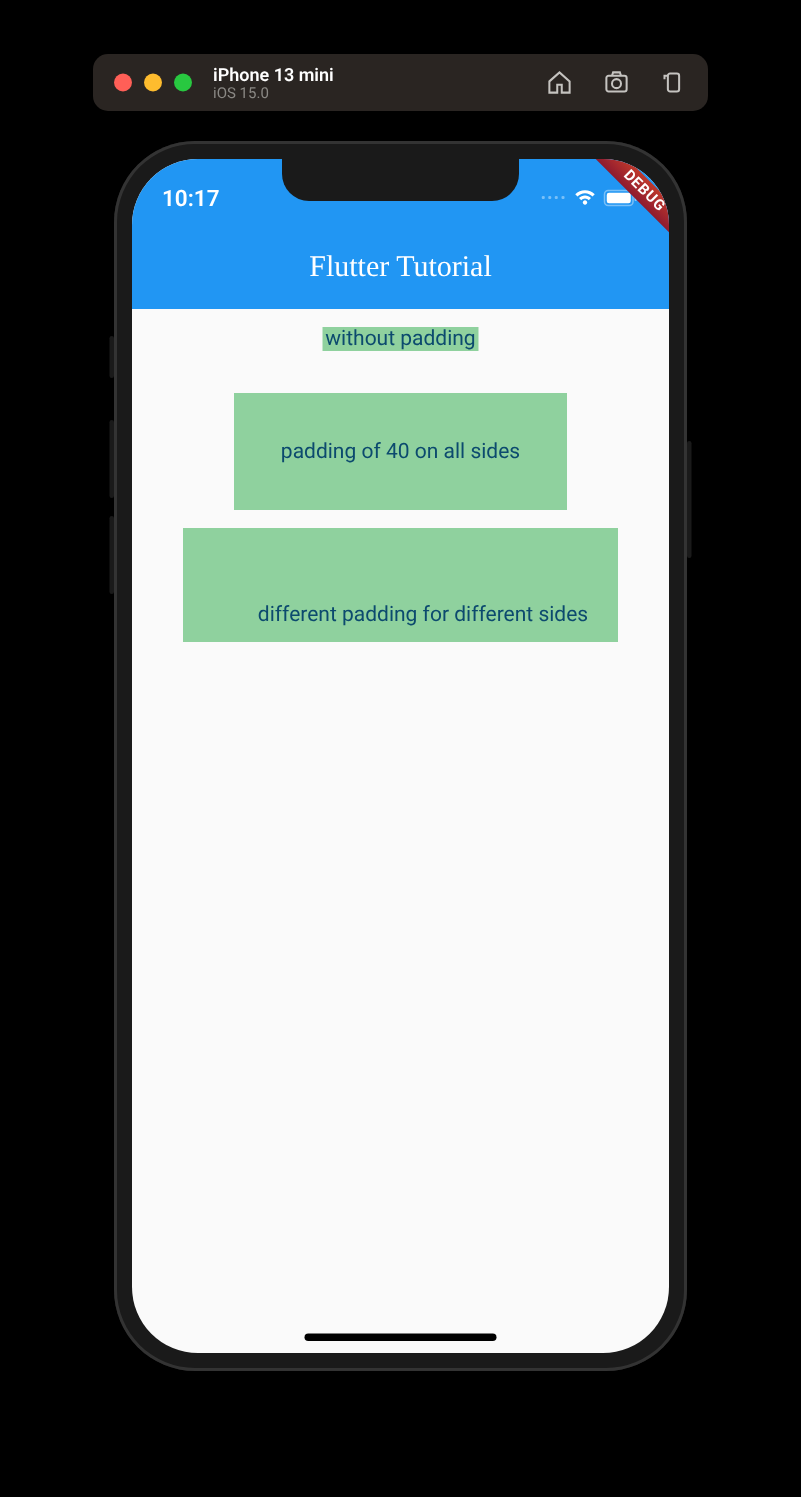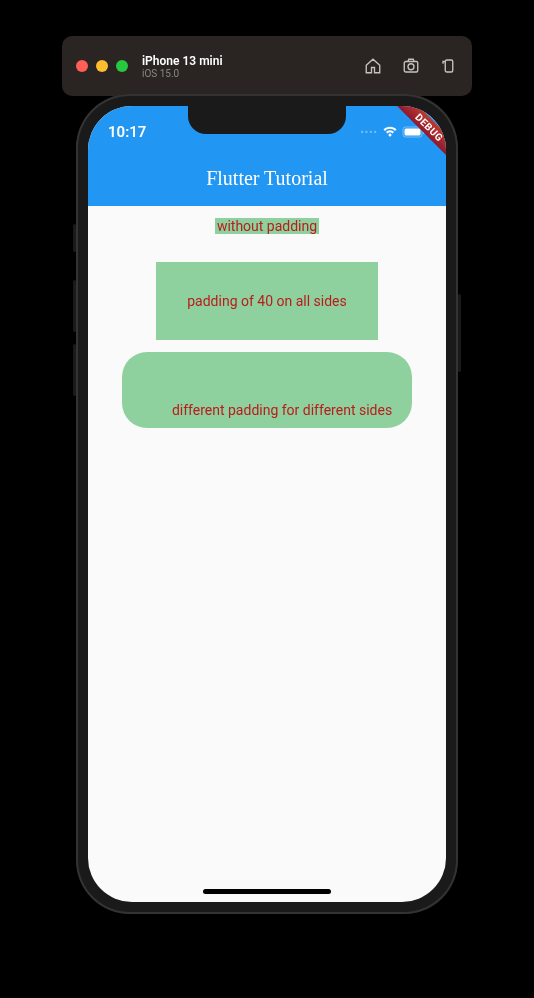--- a/index.html
+++ b/index.html
@@ -16,21 +16,21 @@
       position: relative;
       overflow: hidden;
     }
     
     
     .sim-toolbar {
       position: absolute;
       top: 36px;
       left: 62px;
       width: 410px;
-      height: 60px;
+      height: 38px;
       background: #2a2522;
       border-radius: 10px;
       display: flex;
       align-items: center;
       padding: 0 14px;
     }
     
     .traffic-lights {
       display: flex;
       gap: 8px;
@@ -195,38 +195,37 @@
     
     .content {
       padding: 0;
       display: flex;
       flex-direction: column;
       align-items: center;
     }
     
     .box {
       background: #8fd19e;
-      color: #b91c1c;
+      color: #0c4a6e;
       font-size: 14px;
     }
     
     .box1 {
       margin-top: 12px;
       padding: 0 2px;
     }
     
     .box2 {
       margin-top: 28px;
       padding: 31px;
     }
     
     .box3 {
       margin-top: 12px;
       padding: 50px 20px 10px 50px;
-      border-radius: 25px;
     }
     
     
     .home-indicator {
       position: absolute;
       bottom: 8px;
       left: 50%;
       transform: translateX(-50%);
       width: 128px;
       height: 5px;

